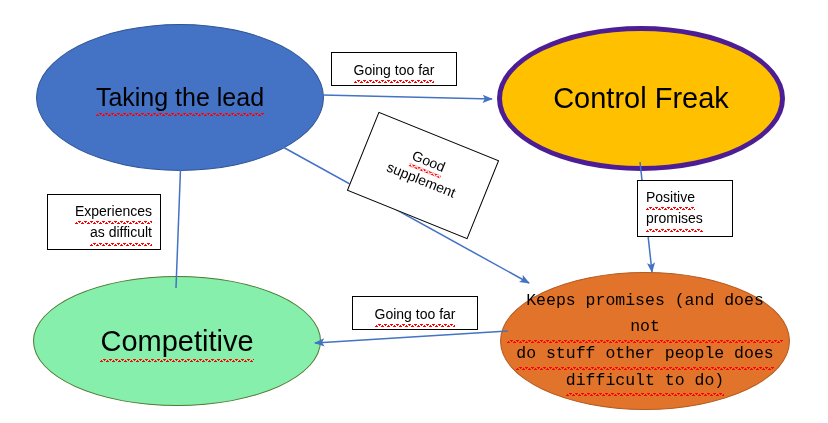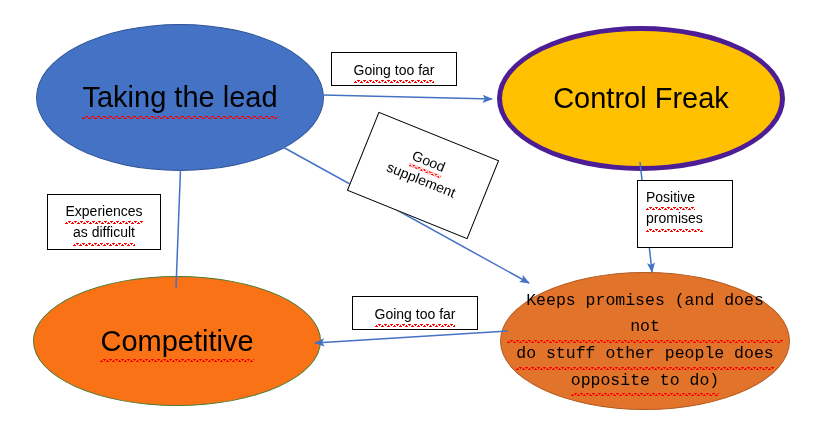--- a/index.html
+++ b/index.html
@@ -9,28 +9,28 @@
 
   svg.layer{position:absolute;left:0;top:0;width:828px;height:423px;overflow:visible;}
   svg.arrows{z-index:2;}
 
   .node{position:absolute;display:flex;align-items:center;justify-content:center;
         border-radius:50%;box-sizing:border-box;z-index:1;}
   .node .node-text{text-align:center;color:#000;line-height:1.32;padding:0 6px;}
 
   #node-taking-the-lead{left:36px;top:24px;width:288px;height:147px;
         background:#4472C4;border:1px solid #2f5597;}
-  #node-taking-the-lead .node-text{font-size:29px;}
+  #node-taking-the-lead .node-text{font-size:25px;}
 
   #node-control-freak{left:497px;top:26px;width:288px;height:145px;
         background:#FFC000;border:5px solid #4c1d95;}
   #node-control-freak .node-text{font-size:29px;}
 
   #node-competitive{left:33px;top:276px;width:288px;height:130px;
-        background:#f97316;border:1px solid #4e7a31;}
+        background:#86efac;border:1px solid #4e7a31;}
   #node-competitive .node-text{font-size:29px;}
 
   #node-keeps-promises{left:500px;top:272px;width:290px;height:138px;
         background:#E1732B;border:1px solid #b35a1f;font-family:Liberation Mono, monospace;}
   #node-keeps-promises .node-text{font-size:16.5px;line-height:1.62;}
 
   .sp{position:relative;display:inline-block;}
   .sp::after{content:"";position:absolute;left:0;right:0;bottom:-2px;height:3px;
      background-image:
        radial-gradient(circle at 1.5px 2.6px, #ff0000 1.15px, transparent 1.3px),
@@ -38,23 +38,23 @@
      background-size:6px 3px;background-repeat:repeat-x;}
 
   .label{position:absolute;background:#ffffff;border:1px solid #000;
          box-sizing:border-box;z-index:3;color:#000;font-size:14px;line-height:1.52;}
   .label .ltxt{display:block;padding:5px 9px;}
 
   #label-going-too-far-top{left:331px;top:52px;width:126px;height:34px;}
   #label-going-too-far-top .ltxt{text-align:center;padding:7px 6px;}
 
   #label-experiences{left:47px;top:194px;width:114px;height:56px;}
-  #label-experiences .ltxt{text-align:center;padding:6px 8px;}
+  #label-experiences .ltxt{text-align:right;padding:6px 8px;}
 
-  #label-positive{left:637px;top:180px;width:96px;height:68px;}
+  #label-positive{left:637px;top:180px;width:96px;height:57px;}
   #label-positive .ltxt{text-align:left;padding:6px 8px;}
 
   #label-going-too-far-bottom{left:352px;top:296px;width:126px;height:34px;}
   #label-going-too-far-bottom .ltxt{text-align:center;padding:7px 6px;}
 
   #label-good-supplement{left:358px;top:133px;width:130px;height:85px;
         transform:rotate(22deg);transform-origin:50% 50%;}
   #label-good-supplement .ltxt{text-align:center;padding:16px 8px;line-height:1.45;}
 </style>
 </head>
@@ -95,21 +95,21 @@
   <div class="node" id="node-competitive">
     <div class="node-text">
       <span class="sp">Competitive</span>
     </div>
   </div>
 
   <div class="node" id="node-keeps-promises">
     <div class="node-text">
       <span class="sp">Keeps promises (and does not</span><br>
       <span class="sp">do stuff other people does</span><br>
-      <span class="sp">opposite to do)</span>
+      <span class="sp">difficult to do)</span>
     </div>
   </div>
 
   <div class="label" id="label-going-too-far-top">
     <span class="ltxt">
       <span class="sp">Going too far</span>
     </span>
   </div>
 
   <div class="label" id="label-good-supplement">

